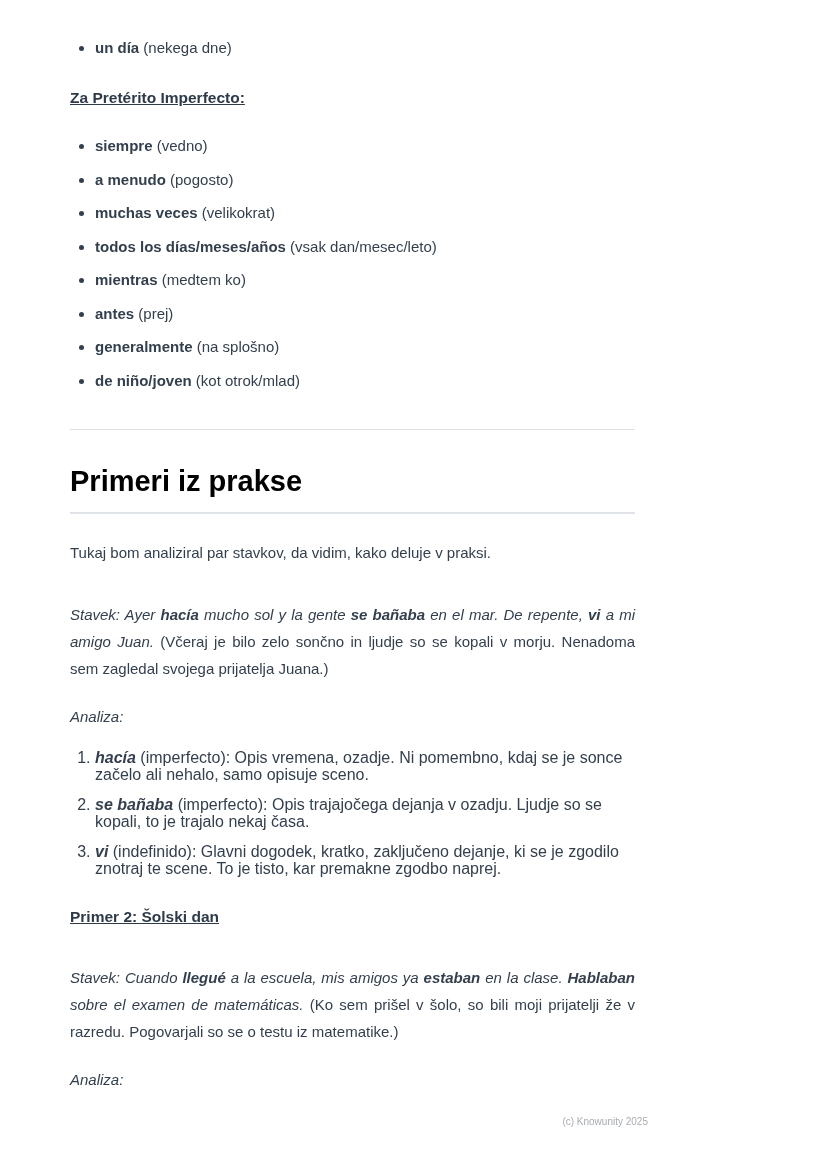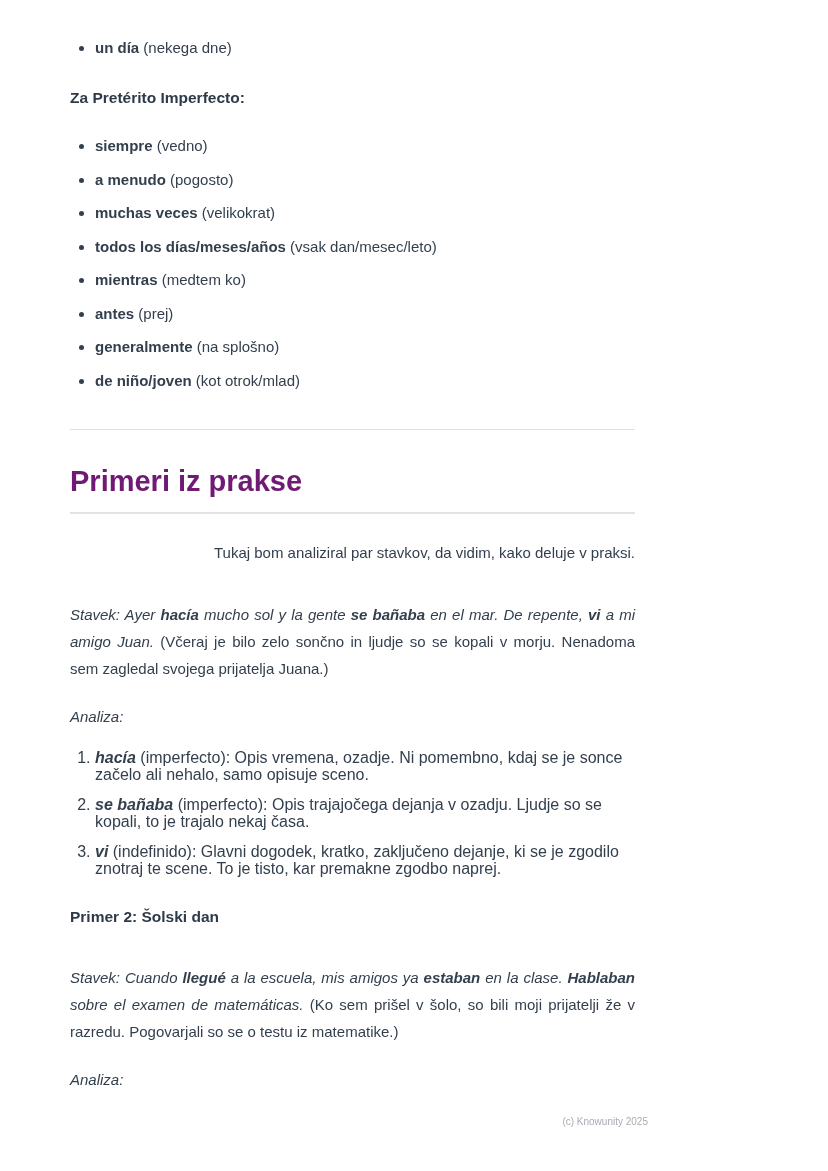--- a/index.html
+++ b/index.html
@@ -30,41 +30,41 @@
     margin-bottom: 13.5px;
   }
   .term-list li:last-child { margin-bottom: 0; }
   .top-list { margin-top: 8px; }
   .subheading {
     font-weight: bold;
     font-size: 15.5px;
     color: #2e3a48;
     margin: 29px 0 0 0;
     line-height: 22px;
+    text-decoration: underline;
   }
   .term-list.main-list { margin-top: 27px; }
   .divider {
     border: none;
     border-top: 1px solid #dcdfe3;
     margin: 38px 0 0 0;
   }
   .section-title {
     font-size: 29px;
     font-weight: bold;
-    color: #701a75;
+    color: #000000;
     margin: 34px 0 0 0;
     padding-bottom: 14px;
     border-bottom: 2px solid #e0e3e7;
     line-height: 34px;
   }
   .body-text {
     font-size: 15px;
     line-height: 24px;
     margin: 27px 0 0 0;
-    text-align: right;
   }
   .sentence {
     font-size: 15px;
     line-height: 27px;
     margin: 36px 0 0 0;
     text-align: justify;
   }
   .it { font-style: italic; }
   .analysis-label {
     font-size: 15px;

